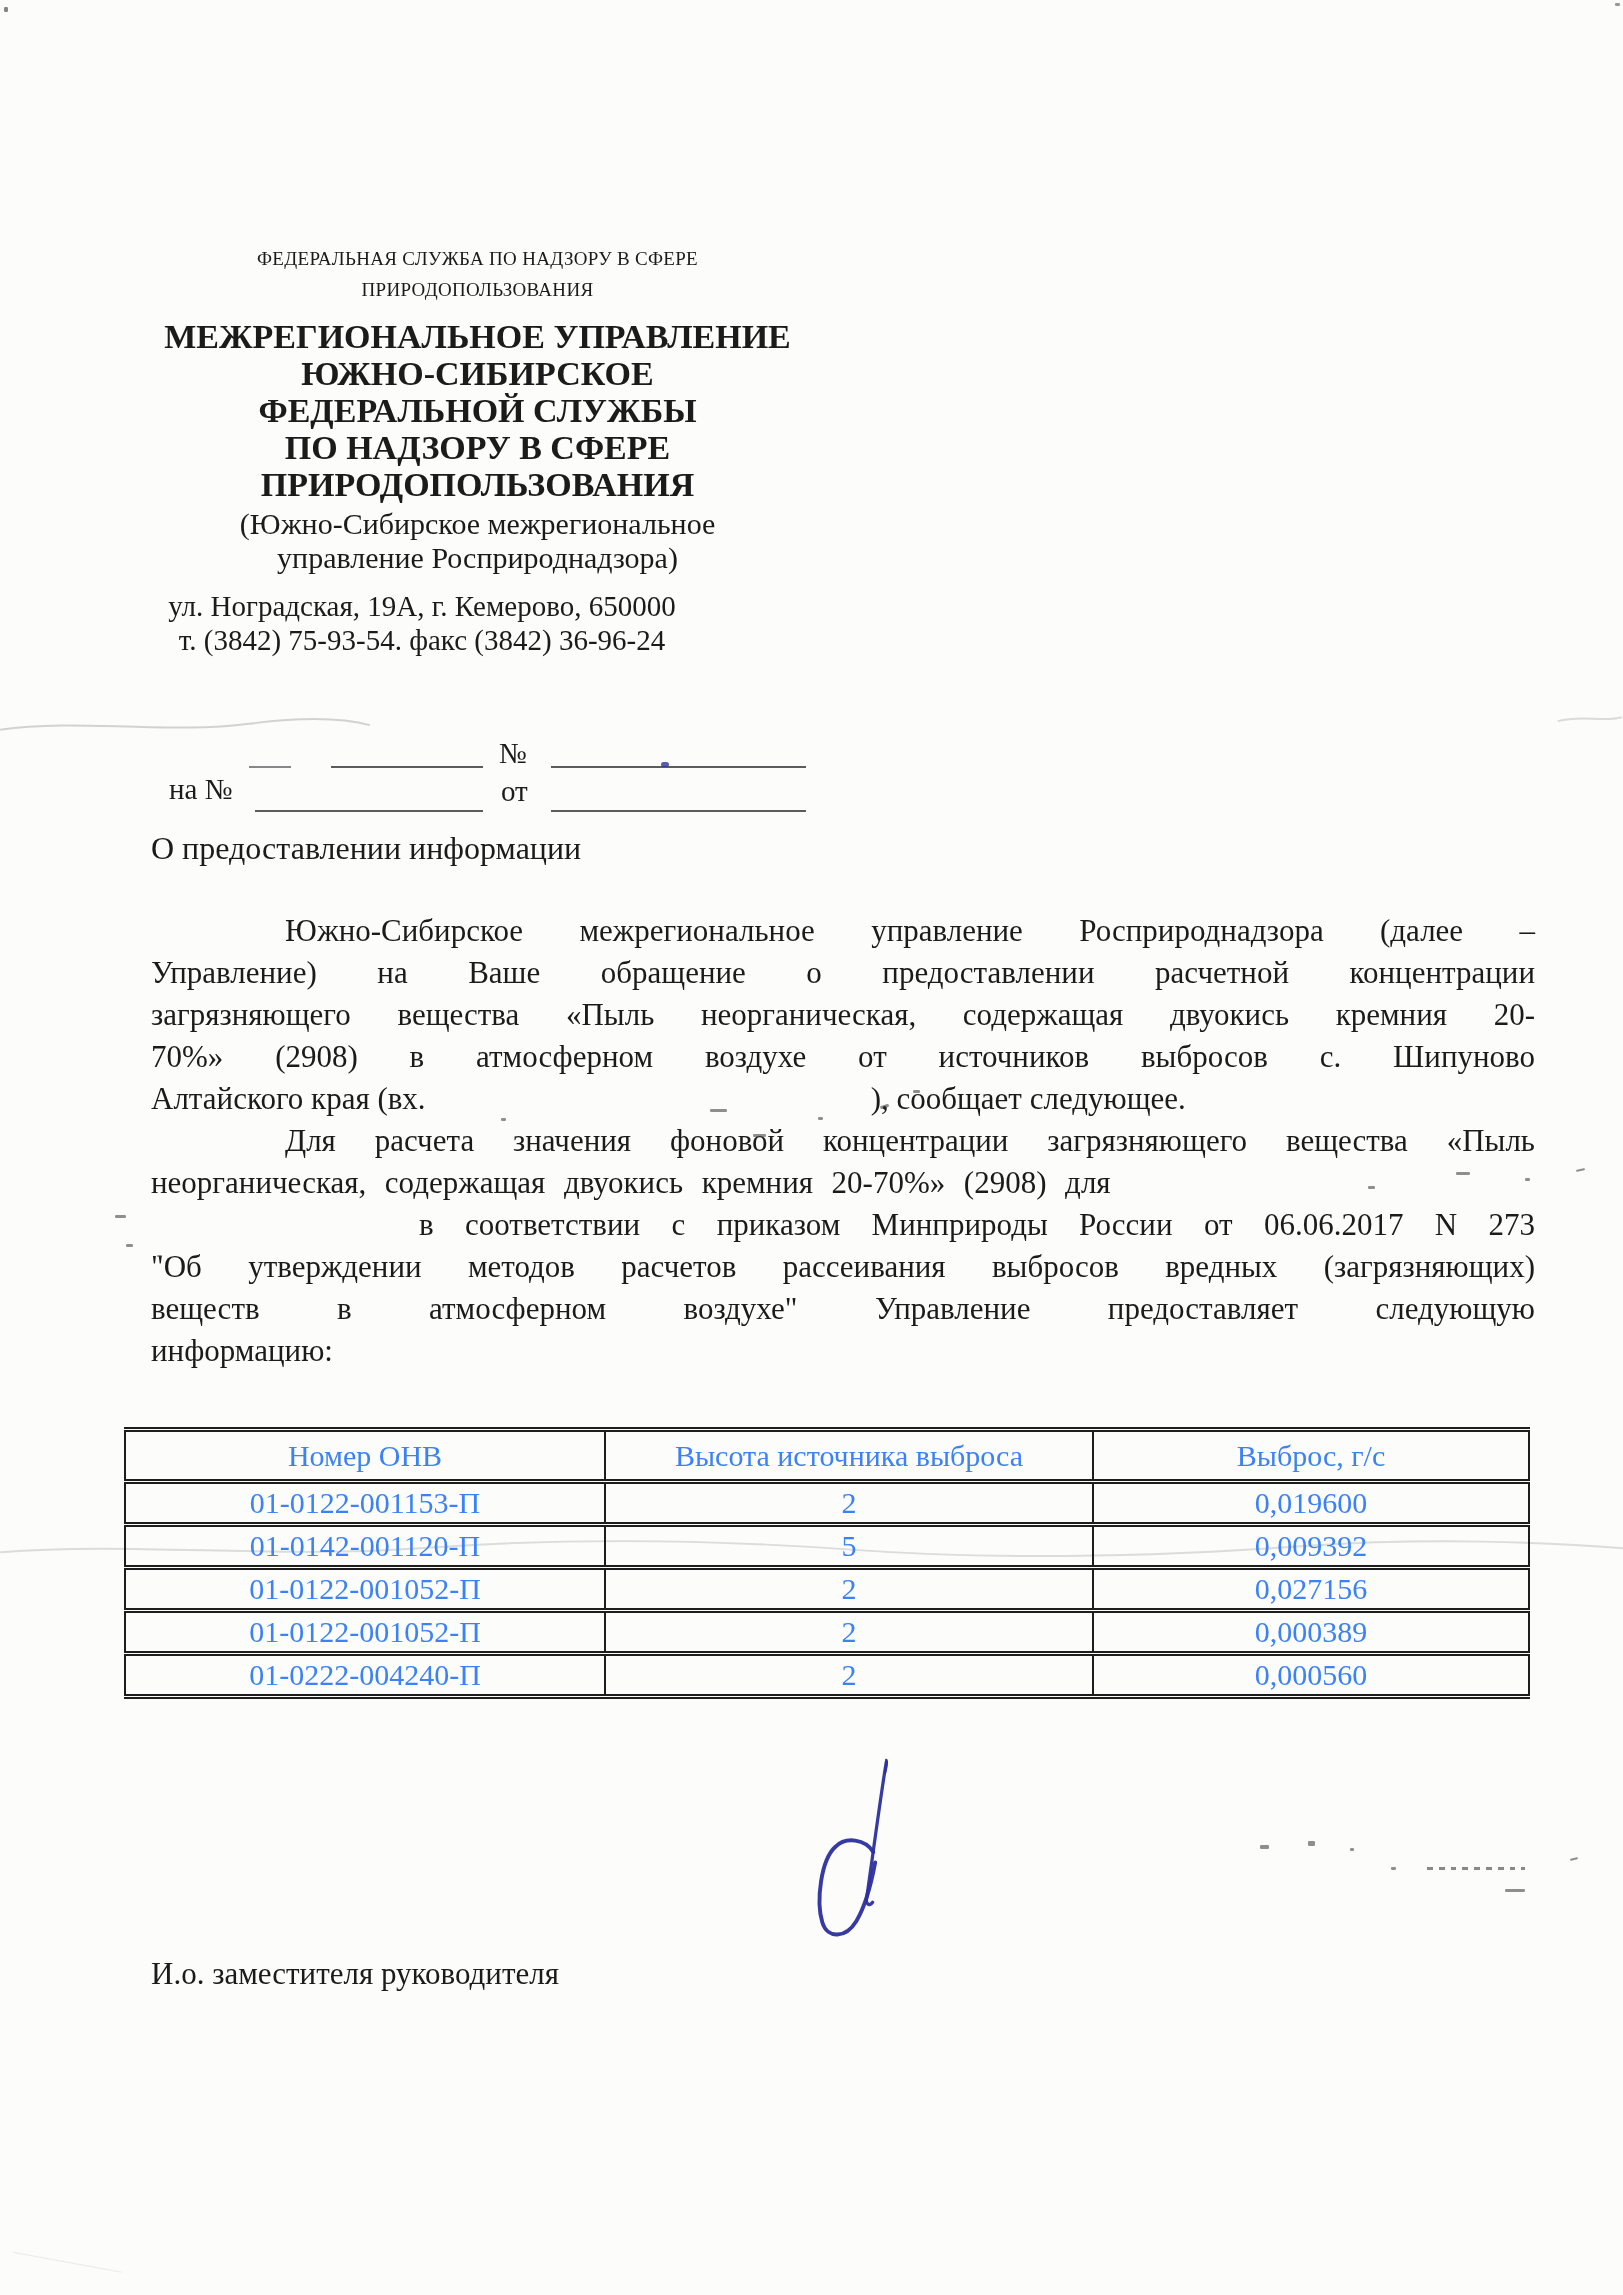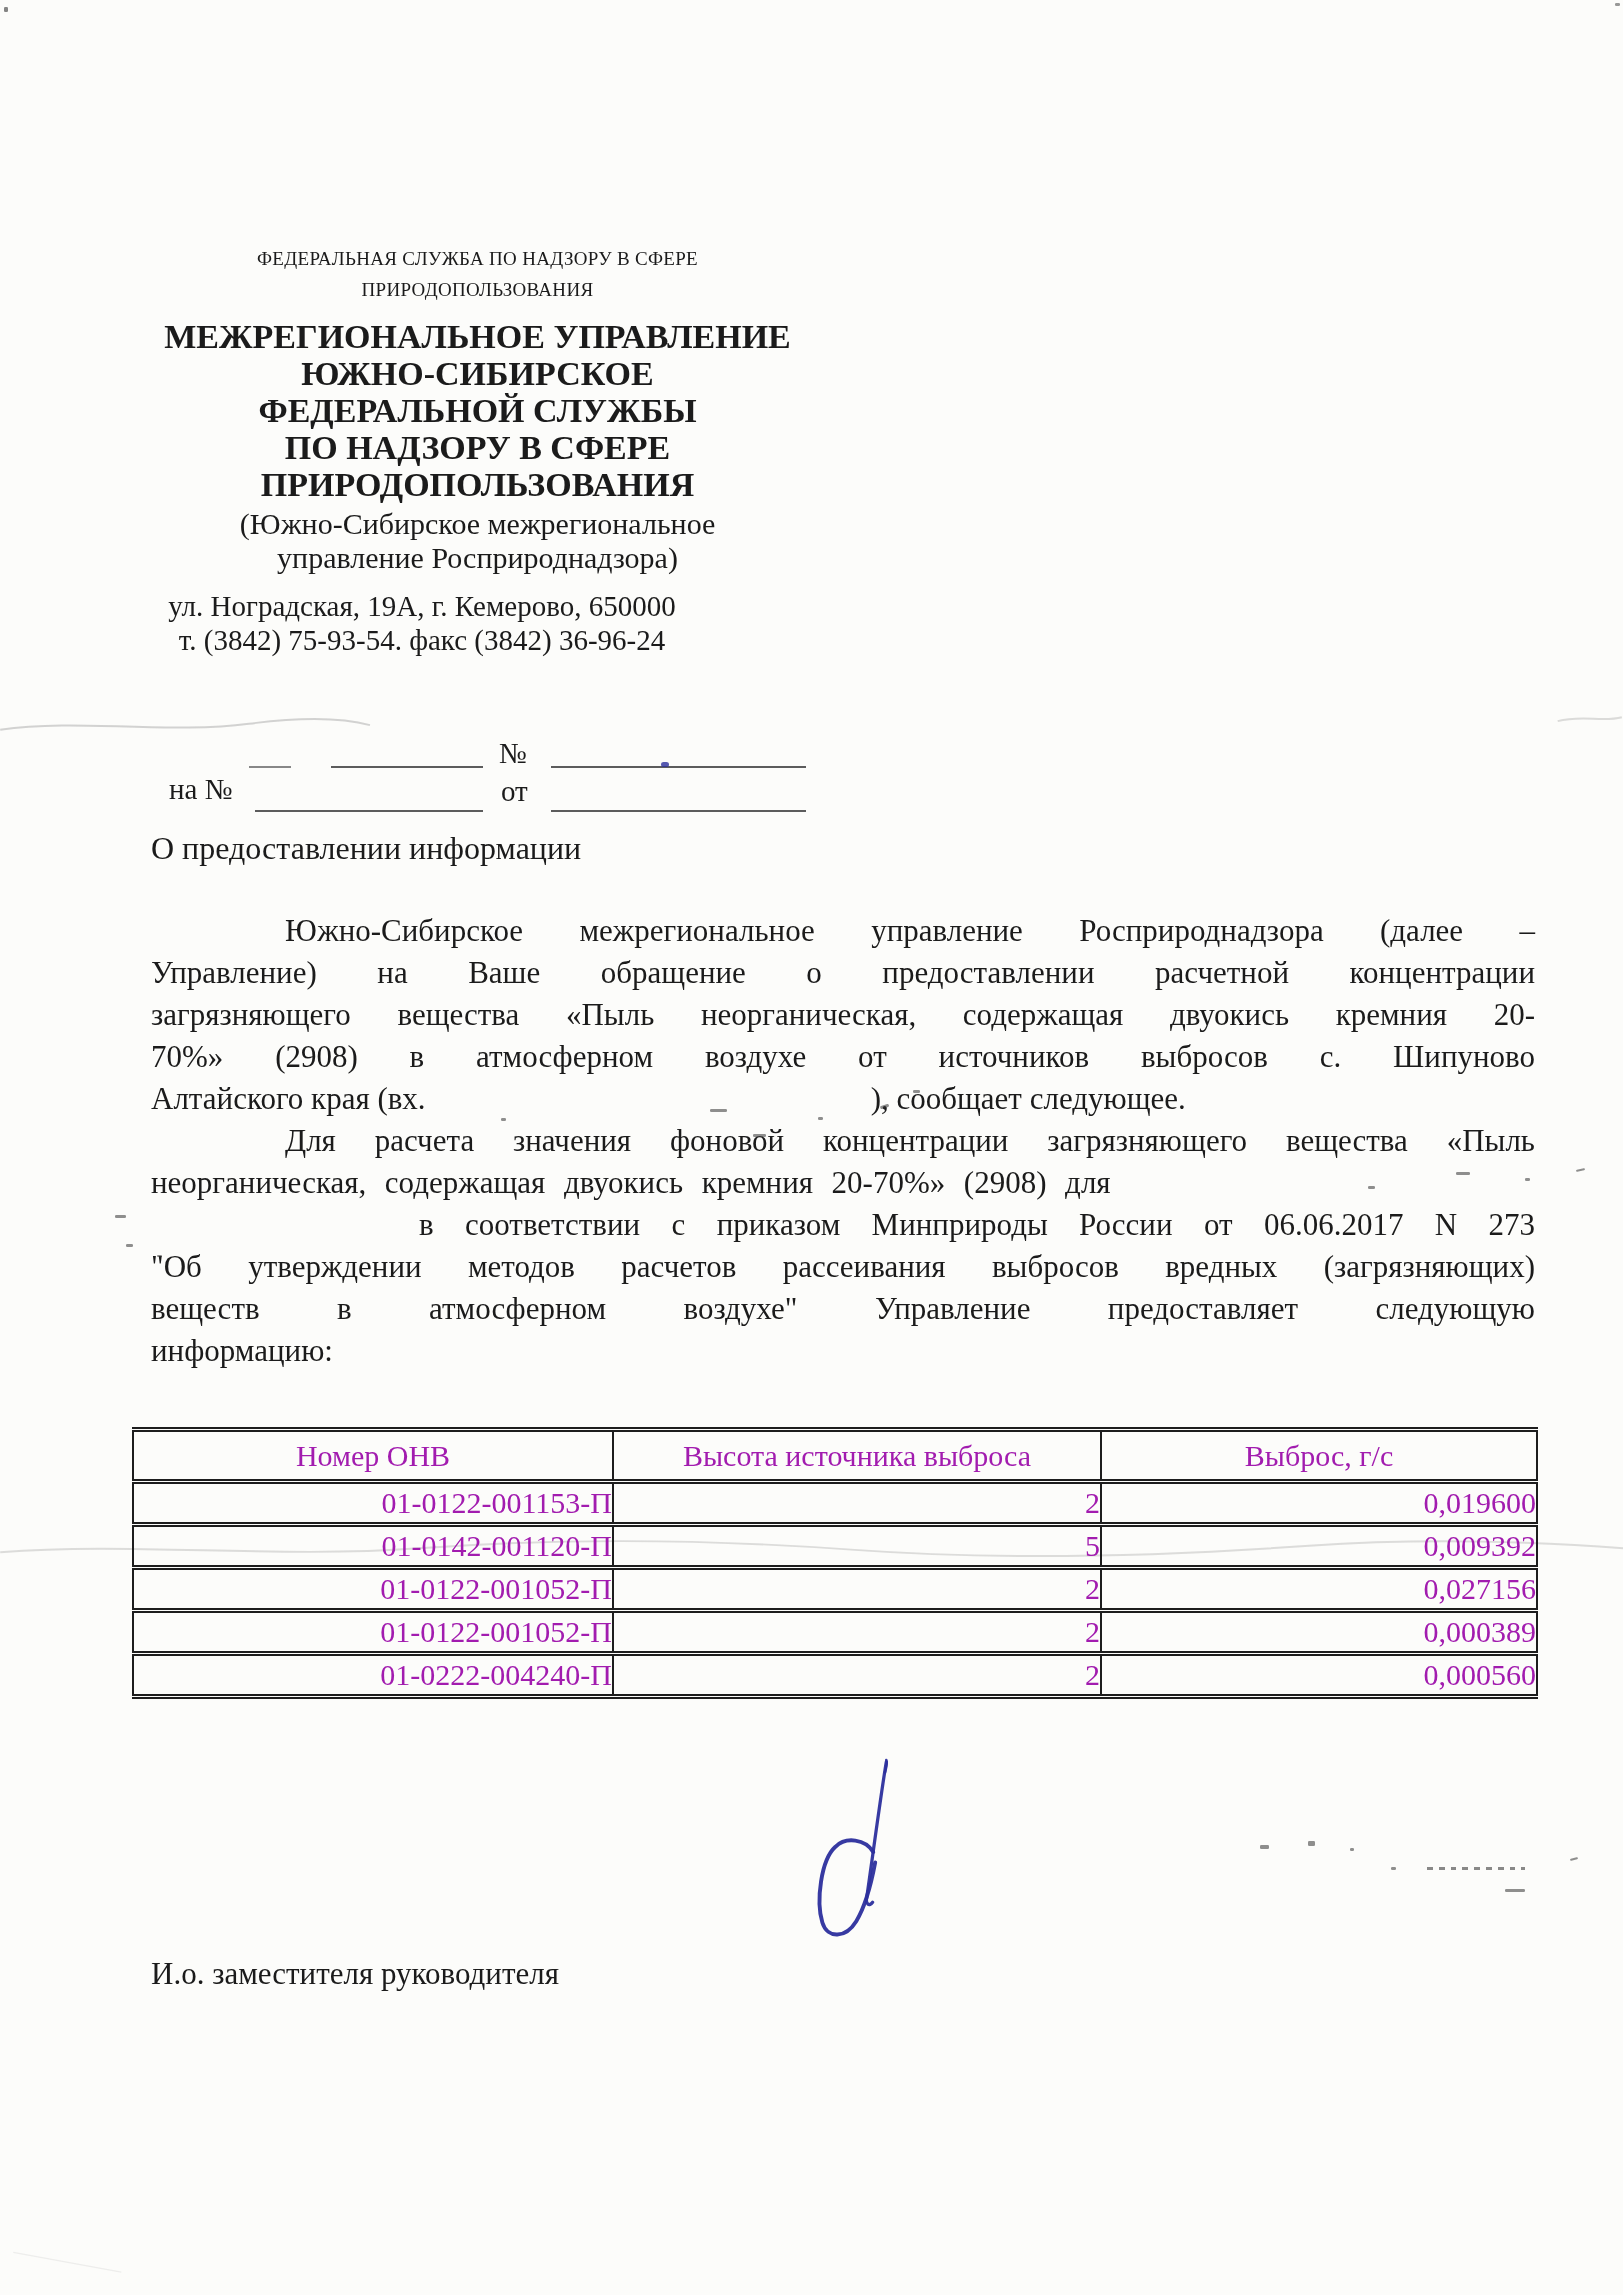--- a/index.html
+++ b/index.html
@@ -31,31 +31,31 @@
   .bodycol { left: 151px; top: 910px; width: 1384px; }
   .bline { height: 42px; line-height: 42px; font-size: 31px; white-space: normal; }
   .jline { text-align: justify; }
   .jline::after { content: ""; display: inline-block; width: 100%; height: 0; }
   .indent { padding-left: 134px; }
   .ws1 { word-spacing: 0.35em; }
   .gap-inline { display: inline-block; height: 0.7px; }
 
   
   .data-table {
-    position: absolute; left: 132px; top: 1427px; width: 1406px;
+    position: absolute; left: 124px; top: 1427px; width: 1406px;
     border-collapse: collapse; table-layout: fixed;
-    font-size: 30px; color: #a21caf;
+    font-size: 30px; color: #3b82f6;
   }
   .data-table th, .data-table td {
     border-left: 2.6px solid #1d1d1d; border-right: 2.6px solid #1d1d1d;
     text-align: center; vertical-align: middle; font-weight: normal;
     padding: 0;
   }
   .data-table th { height: 47px; border-top: 5.9px double #1d1d1d; border-bottom: 5.9px double #1d1d1d; }
-  .data-table td { height: 38px; border-bottom: 5.9px double #1d1d1d; text-align: right; }
+  .data-table td { height: 38px; border-bottom: 5.9px double #1d1d1d; }
   .col-onv { width: 480px; }
   .col-h { width: 488px; }
   .col-e { width: 436px; }
 
   
   .signoff { left: 151px; top: 1956px; font-size: 31px; }
   .sig-svg { left: 808px; top: 1754px; }
 
   
   .speck { position: absolute; background: #333; opacity: 0.55; border-radius: 1.3px; }

